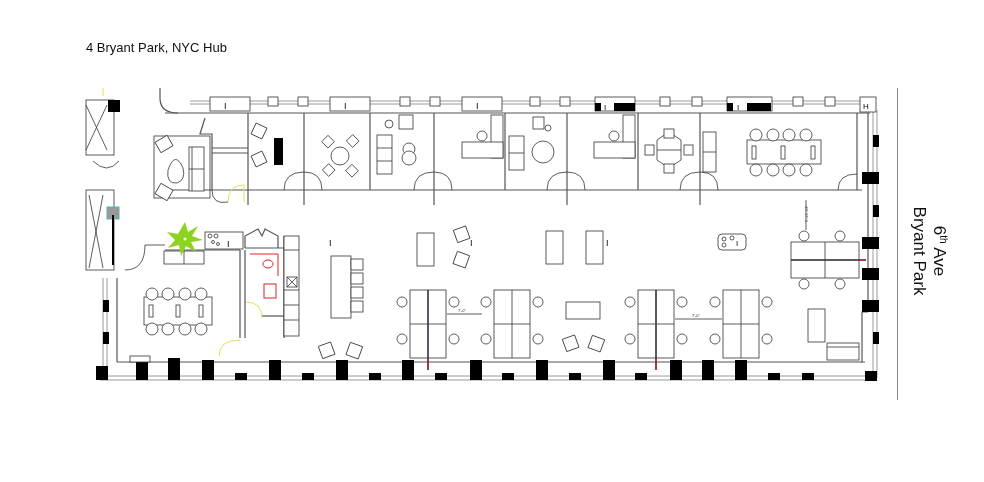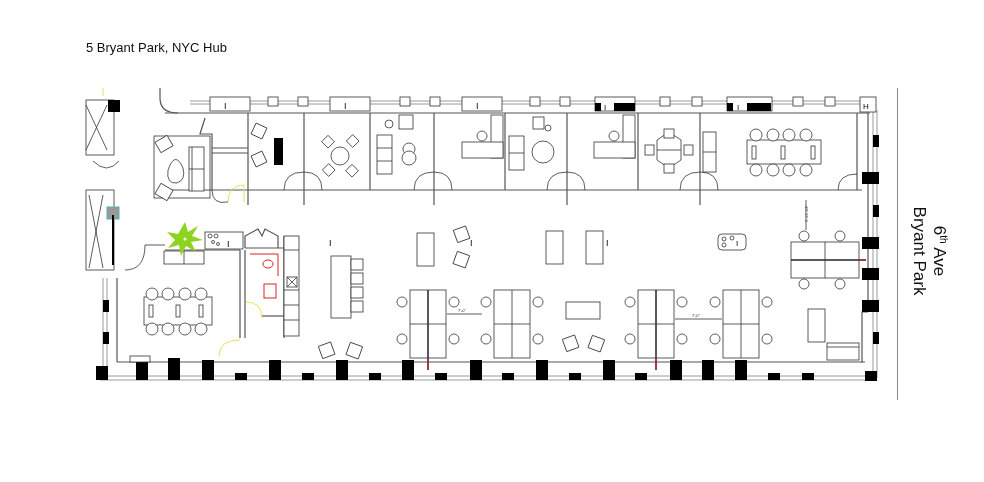--- a/index.html
+++ b/index.html
@@ -18,21 +18,21 @@
   .furn { fill:#fff; stroke:#333; stroke-width:0.8; }
   .blk { fill:#000; }
   .door { fill:none; stroke:#333; stroke-width:0.8; }
   .ydoor { fill:none; stroke:#e8e05a; stroke-width:1; }
   .red { fill:none; stroke:#e02020; stroke-width:1; }
   .dim { font-size:4px; fill:#333; font-family:"Liberation Sans", sans-serif; }
 </style>
 </head>
 <body>
 
-<div class="title">5 Bryant Park, NYC Hub</div>
+<div class="title">4 Bryant Park, NYC Hub</div>
 
 <div class="street-line"></div>
 <div class="street-label">
   <div class="rot">
     <div class="l1"><span>6</span><sup>th</sup><span> Ave</span></div>
     <div class="l2">Bryant Park</div>
   </div>
 </div>
 
 <svg width="984" height="482" viewBox="0 0 984 482">

